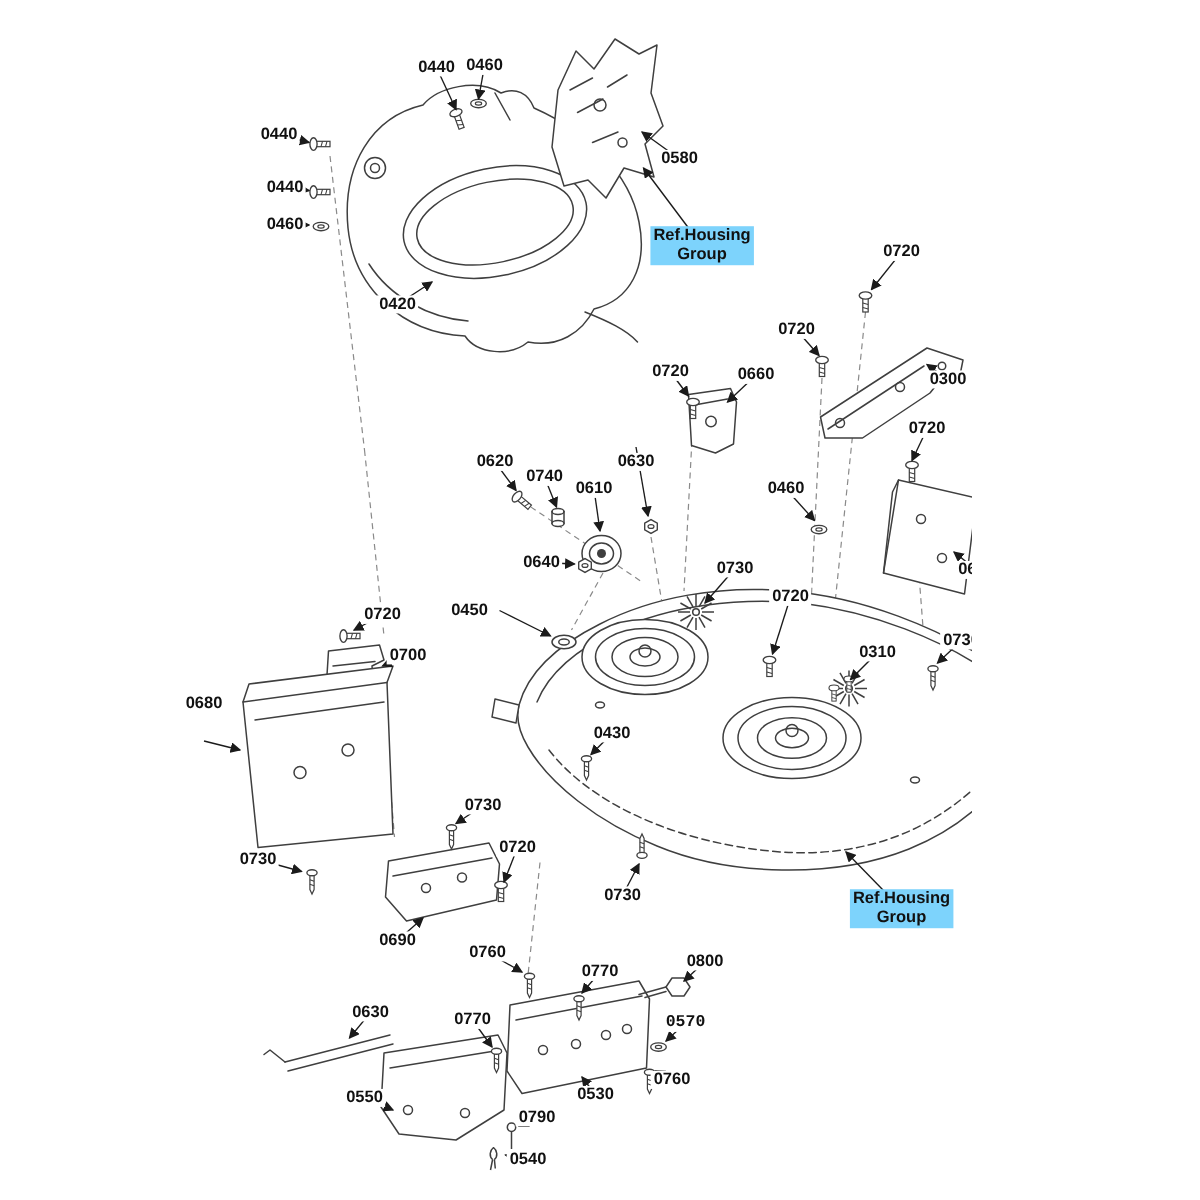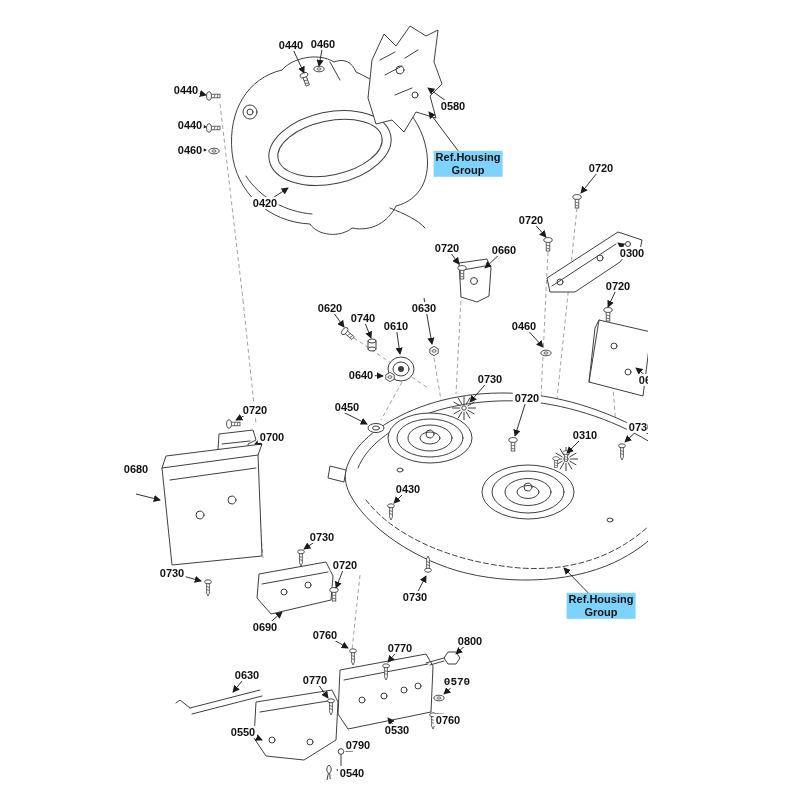--- a/index.html
+++ b/index.html
@@ -312,21 +312,21 @@
       <div class="part-label" style="left: 504px; top: 250px;">0660</div>
       <div class="part-label" style="left: 424px; top: 308px;">0630</div>
       <div class="part-label" style="left: 330px; top: 308px;">0620</div>
       <div class="part-label" style="left: 363px; top: 318px;">0740</div>
       <div class="part-label" style="left: 396px; top: 326px;">0610</div>
       <div class="part-label" style="left: 524px; top: 326px;">0460</div>
       <div class="part-label" style="left: 618px; top: 286px;">0720</div>
       <div class="part-label" style="left: 361px; top: 375px;">0640</div>
       <div class="part-label" style="left: 490px; top: 379px;">0730</div>
       <div class="part-label" style="left: 651px; top: 380px;">0670</div>
-      <div class="part-label" style="left: 347px; top: 407px;">0450</div>
+      <div class="part-label" style="left: 313px; top: 407px;">0450</div>
       <div class="part-label" style="left: 527px; top: 398px;">0720</div>
       <div class="part-label" style="left: 255px; top: 410px;">0720</div>
       <div class="part-label" style="left: 272px; top: 437px;">0700</div>
       <div class="part-label" style="left: 585px; top: 435px;">0310</div>
       <div class="part-label" style="left: 641px; top: 427px;">0730</div>
       <div class="part-label" style="left: 136px; top: 469px; text-align: right;">0680</div>
       <div class="part-label" style="left: 408px; top: 489px;">0430</div>
       <div class="part-label" style="left: 322px; top: 537px;">0730</div>
       <div class="part-label" style="left: 172px; top: 573px;">0730</div>
       <div class="part-label" style="left: 345px; top: 565px;">0720</div>

